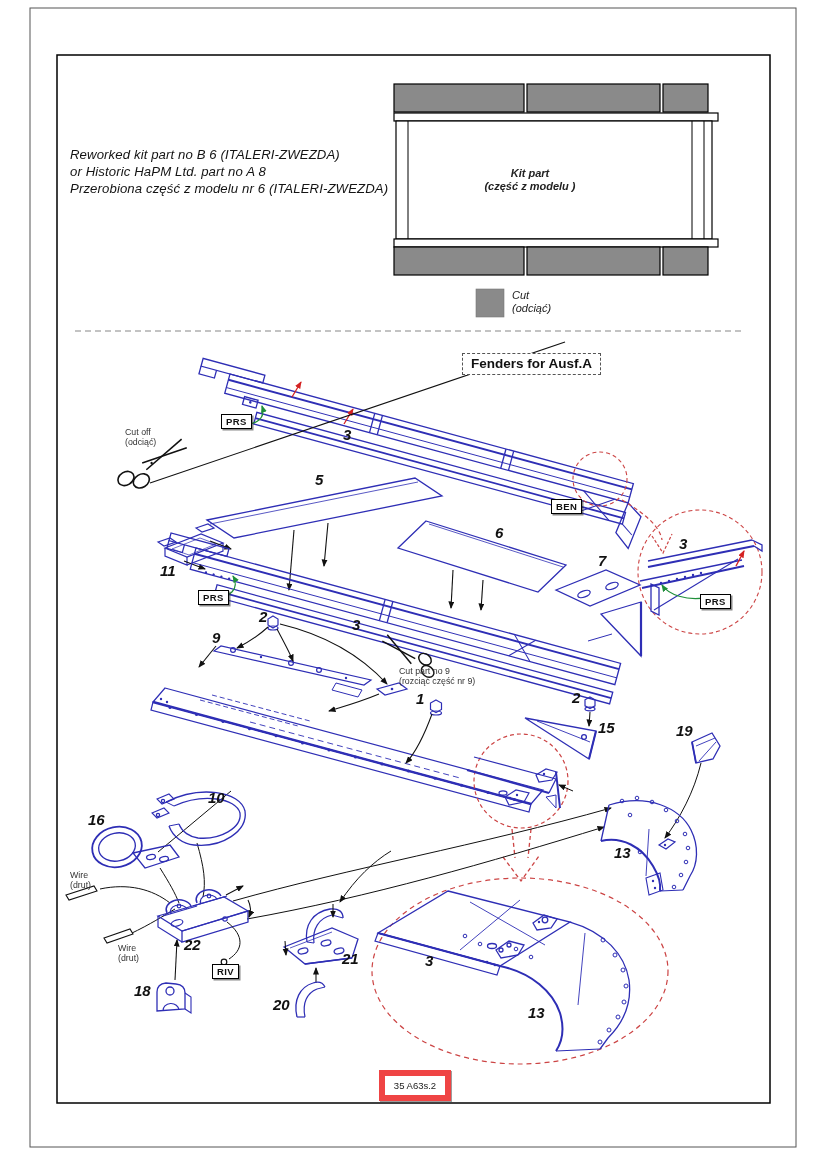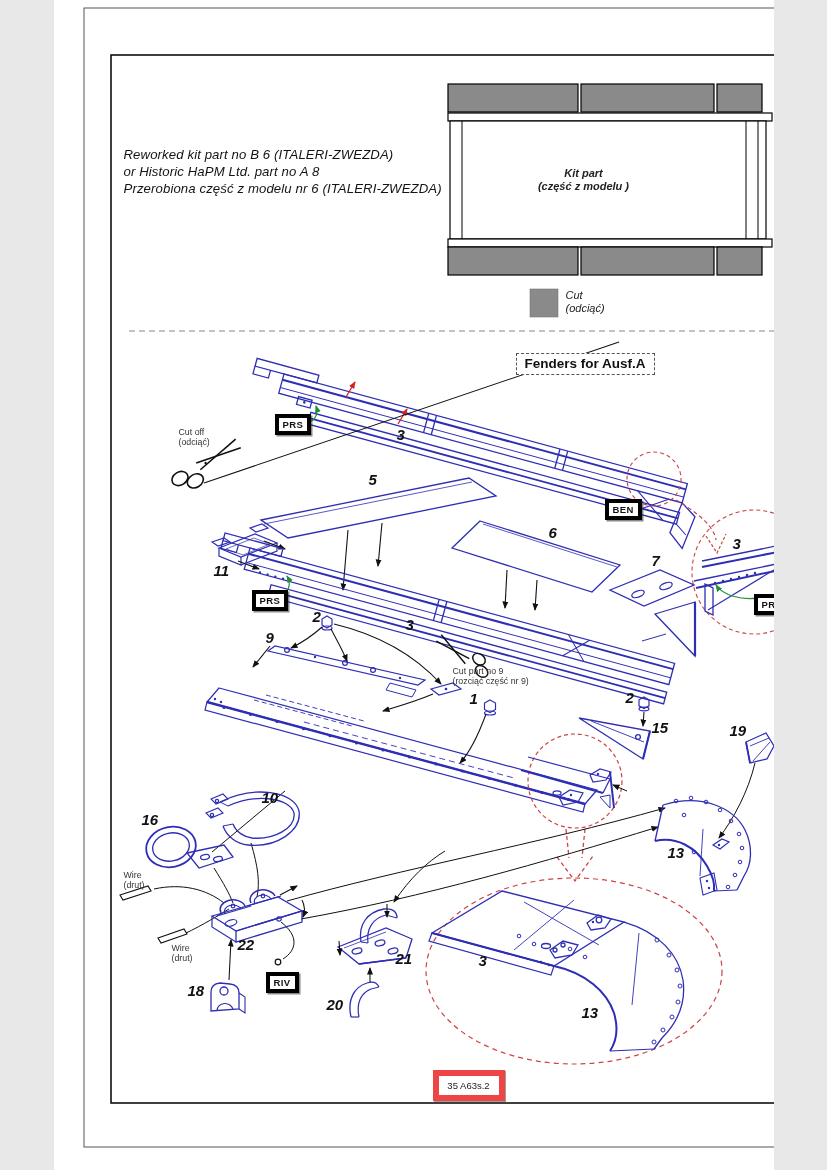--- a/index.html
+++ b/index.html
@@ -1,17 +1,17 @@
 <!DOCTYPE html>
 <html><head>
 <meta charset="utf-8">
 <style>
   html,body{margin:0;padding:0;background:#e8e8e8;}
   .page{
-    position:relative;width:720px;height:1170px;background:#ffffff;
+    position:relative;width:827px;height:1170px;background:#ffffff;
     font-family:"Liberation Sans", sans-serif;overflow:hidden;margin:0 auto;
   }
   .art{position:absolute;left:0;top:0;}
   .hdr{
     position:absolute;left:70px;top:147px;font-style:italic;font-size:13.2px;
     line-height:16.8px;color:#141414;letter-spacing:0.1px;white-space:nowrap;
   }
   .kitlabel{
     position:absolute;left:430px;top:167px;width:200px;text-align:center;
     font-weight:bold;font-style:italic;font-size:11px;line-height:13px;color:#222;
@@ -23,21 +23,21 @@
   .sectitle{
     position:absolute;left:462px;top:353px;border:1.6px dashed #555;
     padding:2px 8px 3px 8px;font-weight:bold;font-size:13.5px;color:#111;background:#fff;
   }
   .lbl{
     position:absolute;font-weight:bold;font-style:italic;font-size:15px;
     color:#111;white-space:nowrap;
   }
   .tag{
     position:absolute;font-weight:bold;font-size:9.5px;color:#111;background:#fff;
-    border:4px solid #000000;padding:1px 4px 1px 4px;letter-spacing:0.4px;
+    border:1px solid #000000;padding:1px 4px 1px 4px;letter-spacing:0.4px;
     box-shadow:1.5px 1.5px 0 rgba(40,40,40,0.55);white-space:nowrap;
   }
   .note{
     position:absolute;font-size:8.8px;line-height:10.2px;color:#333;white-space:nowrap;
   }
   .footerbox{
     position:absolute;left:379px;top:1070px;width:60px;height:19px;border:6px solid #ef4444;
     box-shadow:1px 1px 0 rgba(60,60,60,0.5);font-size:9.5px;color:#222;background:#fff;
     display:flex;align-items:center;justify-content:center;
   }
@@ -495,21 +495,21 @@
 </div>
 <div class="note" style="left:118px;top:943px;">
   <div>Wire</div>
   <div>(drut)</div>
 </div>
 
 <span class="tag" style="left:221px;top:414px;">PRS</span>
 <span class="tag" style="left:198px;top:590px;">PRS</span>
 <span class="tag" style="left:700px;top:594px;">PRS</span>
 <span class="tag" style="left:551px;top:499px;">BEN</span>
-<span class="tag" style="left:212px;top:964px;margin-top:8px;">RIV</span>
+<span class="tag" style="left:212px;top:964px;">RIV</span>
 
 <span class="lbl" style="left:343px;top:426px;">3</span>
 <span class="lbl" style="left:315px;top:471px;">5</span>
 <span class="lbl" style="left:495px;top:524px;">6</span>
 <span class="lbl" style="left:598px;top:552px;">7</span>
 <span class="lbl" style="left:160px;top:562px;">11</span>
 <span class="lbl" style="left:679px;top:535px;">3</span>
 <span class="lbl" style="left:352px;top:616px;">3</span>
 <span class="lbl" style="left:212px;top:629px;">9</span>
 <span class="lbl" style="left:259px;top:608px;">2</span>

